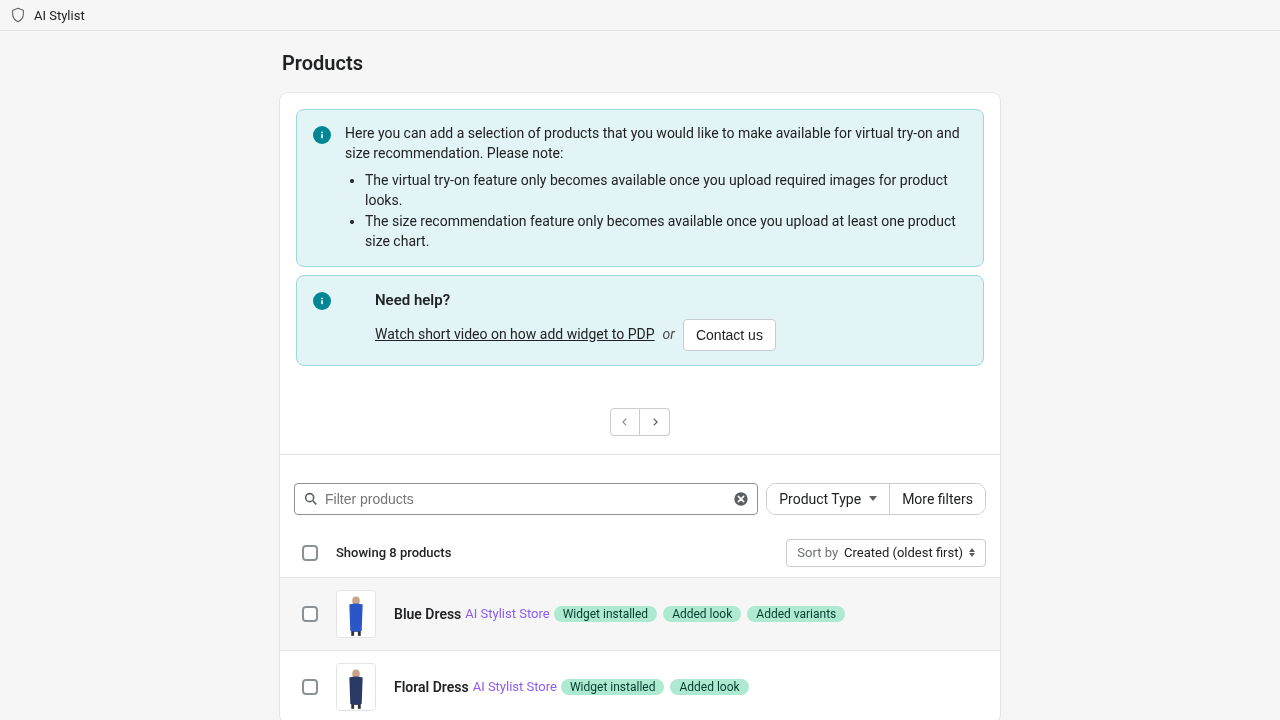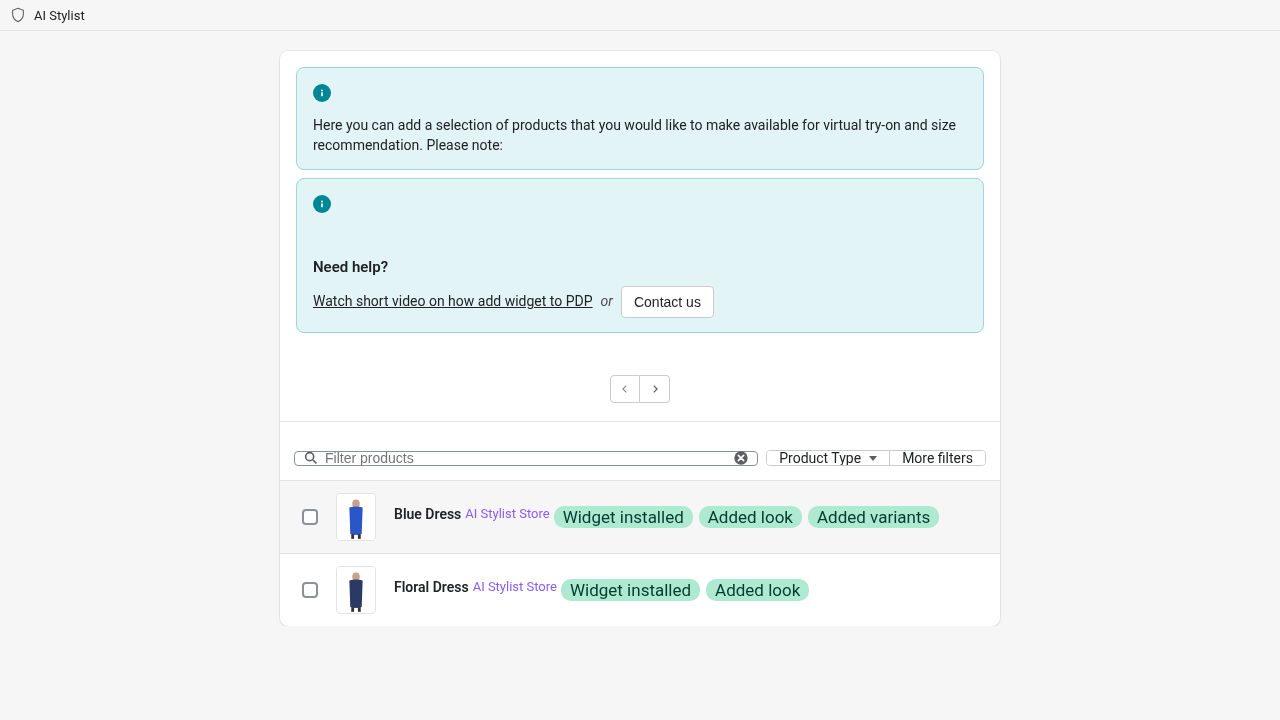--- a/index.html
+++ b/index.html
@@ -4,92 +4,97 @@
 <style>
 * { box-sizing: border-box; margin: 0; padding: 0; }
 body { font-family: -apple-system, BlinkMacSystemFont, "Segoe UI", Roboto, Helvetica, Arial, sans-serif; background: #f6f6f7; color: #202223; font-size: 14px; }
 .topbar { height: 31px; background: #f6f6f7; border-bottom: 1px solid #e1e3e5; display: flex; align-items: center; padding: 0 10px; gap: 8px; }
 .topbar .appicon { width: 16px; height: 16px; display: inline-flex; align-items: center; justify-content: center; }
 .topbar .apptitle { font-size: 13px; color: #202223; text-align: center; }
 .page { padding: 20px 0 0 0; }
 h1 { font-size: 20px; font-weight: 600; margin-bottom: 18px; padding-left: 2px; }
 .card { background: #fff; border-radius: 8px; box-shadow: 0 0 0 1px rgba(0,0,0,0.05), 0 1px 2px rgba(0,0,0,0.08); }
 .card-inner { padding: 16px; }
-.banner { background: #e3f4f6; border: 1px solid #9ad8dd; border-radius: 8px; padding: 14px 16px; display: flex; gap: 14px; margin-bottom: 8px; flex-direction: column; }
+.banner { background: #e3f4f6; border: 1px solid #9ad8dd; border-radius: 8px; padding: 14px 16px; display: flex; gap: 14px; margin-bottom: 8px; }
 .banner + .banner { margin-top: 8px; gap: 44px; }
 .info-icon { width: 18px; height: 18px; border-radius: 50%; background: #008695; display: inline-flex; align-items: center; justify-content: center; flex-shrink: 0; margin-top: 2px; }
 .info-icon svg { width: 10px; height: 10px; fill: #fff; }
 .banner-content { flex: 1; font-size: 14px; line-height: 1.4; color: #202223; }
 .banner-content ul { margin: 8px 0 0 20px; }
 .banner-content ul li { margin-top: 2px; }
 .banner-title { font-weight: 600; font-size: 15px; margin-bottom: 8px; }
 .help-row { display: flex; align-items: center; gap: 8px; flex-wrap: wrap; }
 .link { text-decoration: underline; color: #202223; cursor: pointer; }
 .help-or { font-style: italic; color: #4a4a4a; }
 .btn { background: #fff; border: 1px solid #c9cccf; border-radius: 4px; padding: 7px 12px; font-size: 14px; color: #202223; cursor: pointer; display: inline-flex; align-items: center; gap: 6px; }
 .pager { display: flex; justify-content: center; padding: 18px 0; border-bottom: 1px solid #e1e3e5; }
 .pager .pbtn { width: 30px; height: 28px; border: 1px solid #c9cccf; background: #fff; display: inline-flex; align-items: center; justify-content: center; cursor: pointer; }
 .pager .pbtn:first-child { border-radius: 4px 0 0 4px; }
 .pager .pbtn:last-child { border-radius: 0 4px 4px 0; border-left: none; }
 .pager .pbtn.disabled { color: #8c9196; cursor: default; }
 .filters { padding: 28px 14px 14px 14px; display: flex; gap: 8px; align-items: center; }
-.searchwrap { flex: 1; border: 1px solid #8c9196; border-radius: 4px; height: 15px; display: flex; align-items: center; padding: 0 8px; gap: 6px; background: #fff; }
+.searchwrap { flex: 1; border: 1px solid #8c9196; border-radius: 4px; height: 32px; display: flex; align-items: center; padding: 0 8px; gap: 6px; background: #fff; }
 .searchwrap input { flex: 1; border: none; outline: none; font-size: 14px; background: transparent; }
 .searchwrap .sicon, .searchwrap .xicon { width: 16px; height: 16px; color: #5c5f62; display: inline-flex; align-items: center; justify-content: center; }
 .xicon { cursor: pointer; }
-.seggroup { display: flex; border: 1px solid #c9cccf; border-radius: 4px; overflow: hidden; height: 16px; }
+.seggroup { display: flex; border: 1px solid #c9cccf; border-radius: 10px; overflow: hidden; height: 32px; }
 .seggroup .seg { padding: 0 12px; display: inline-flex; align-items: center; gap: 6px; font-size: 14px; background: #fff; cursor: pointer; border-right: 1px solid #c9cccf; }
 .seggroup .seg:last-child { border-right: none; align-items: center; }
 .caret { display: inline-block; border-left: 4px solid transparent; border-right: 4px solid transparent; border-top: 5px solid #5c5f62; margin-left: 2px; }
 .counterrow { display: flex; align-items: center; justify-content: space-between; padding: 10px 14px 10px 22px; }
 .counterrow .left { display: flex; align-items: center; gap: 18px; }
 .chk { width: 16px; height: 16px; border: 2px solid #8c9196; border-radius: 4px; background: #fff; cursor: pointer; flex-shrink: 0; }
 .sortbtn { border: 1px solid #c9cccf; border-radius: 4px; height: 28px; padding: 0 10px; display: inline-flex; align-items: center; gap: 6px; background: #fff; font-size: 13px; color: #6d7175; cursor: pointer; }
 .sortbtn .sortval { color: #202223; font-weight: 400; }
 .sortarrows { display: inline-flex; flex-direction: column; gap: 1px; }
 .sortarrows .up { width: 0; height: 0; border-left: 3px solid transparent; border-right: 3px solid transparent; border-bottom: 4px solid #5c5f62; }
 .sortarrows .down { width: 0; height: 0; border-left: 3px solid transparent; border-right: 3px solid transparent; border-top: 4px solid #5c5f62; }
 .list { }
 .row { display: flex; align-items: center; gap: 18px; padding: 12px 14px 12px 22px; border-top: 1px solid #e1e3e5; cursor: pointer; }
 .row.active { background: #f6f6f7; }
 .thumb { width: 40px; height: 48px; border: 1px solid #e1e3e5; border-radius: 4px; background: #f6f6f7; display: flex; align-items: center; justify-content: center; overflow: hidden; flex-shrink: 0; }
 .thumb svg { width: 100%; height: 100%; }
 .rowmain { display: flex; flex-direction: row; gap: 4px; }
 .rowtitle { font-weight: 600; font-size: 14px; }
 .rowsub { font-size: 13px; color: #8b5cf6; }
 .badges { display: flex; gap: 6px; flex-wrap: wrap; }
-.badge { background: #aee9d1; color: #003d2c; border-radius: 10px; padding: 1px 9px; font-size: 17px; }
+.badge { background: #aee9d1; color: #003d2c; border-radius: 10px; padding: 1px 9px; font-size: 12px; }
 .page-outer{max-width:720px;margin:0 auto;}
 </style>
 </head>
 <body>
 
 <div class="topbar">
   <span class="appicon">
     <svg viewBox="0 0 24 24" fill="none" stroke="#5c5f62" stroke-width="1.6">
         <path d="M12 2l8 3v6c0 5-3.5 9-8 11-4.5-2-8-6-8-11V5l8-3z"></path>
       </svg>
   </span>
   <span class="apptitle">AI Stylist</span>
 </div>
 
 <div class="page">
   <div class="page-outer">
+    <h1>Products</h1>
 
     <div class="card">
       <div class="card-inner">
         <div class="banner">
           <span class="info-icon">
             <svg viewBox="0 0 24 24">
                 <circle cx="12" cy="6" r="2.2"></circle>
                 <rect x="10" y="10" width="4" height="10" rx="1.5"></rect>
               </svg>
           </span>
           <div class="banner-content">
             <div>Here you can add a selection of products that you would like to make available for virtual try-on and size recommendation. Please note:</div>
+            <ul>
+              <li>The virtual try-on feature only becomes available once you upload required images for product looks.</li>
+              <li>The size recommendation feature only becomes available once you upload at least one product size chart.</li>
+            </ul>
           </div>
         </div>
 
         <div class="banner">
           <span class="info-icon">
             <svg viewBox="0 0 24 24">
                 <circle cx="12" cy="6" r="2.2"></circle>
                 <rect x="10" y="10" width="4" height="10" rx="1.5"></rect>
               </svg>
           </span>
@@ -137,20 +142,34 @@
           <div class="seg">
             <span>Product Type</span>
             <span class="caret"></span>
           </div>
           <div class="seg">
             <span>More filters</span>
           </div>
         </div>
       </div>
 
+      <div class="counterrow">
+        <div class="left">
+          <div class="chk"></div>
+          <span style="font-weight:500;font-size:13px;">Showing 8 products</span>
+        </div>
+        <div class="sortbtn">
+          <span>Sort by</span>
+          <span class="sortval">Created (oldest first)</span>
+          <span class="sortarrows">
+              <span class="up"></span>
+              <span class="down"></span>
+            </span>
+        </div>
+      </div>
 
       <div class="list" id="product-list">
           <div class="row active">
     <div class="chk"></div>
     <div class="thumb">
               <svg viewBox="0 0 40 48">
                 <rect width="40" height="48" fill="#fff"></rect>
                 <ellipse cx="20" cy="10" rx="4" ry="4.5" fill="#c9a289"></ellipse>
                 <path d="M13 14 Q20 12 27 14 L26 42 Q20 44 14 42 Z" fill="#2b56c8"></path>
                 <rect x="15" y="42" width="3" height="5" fill="#333"></rect>

